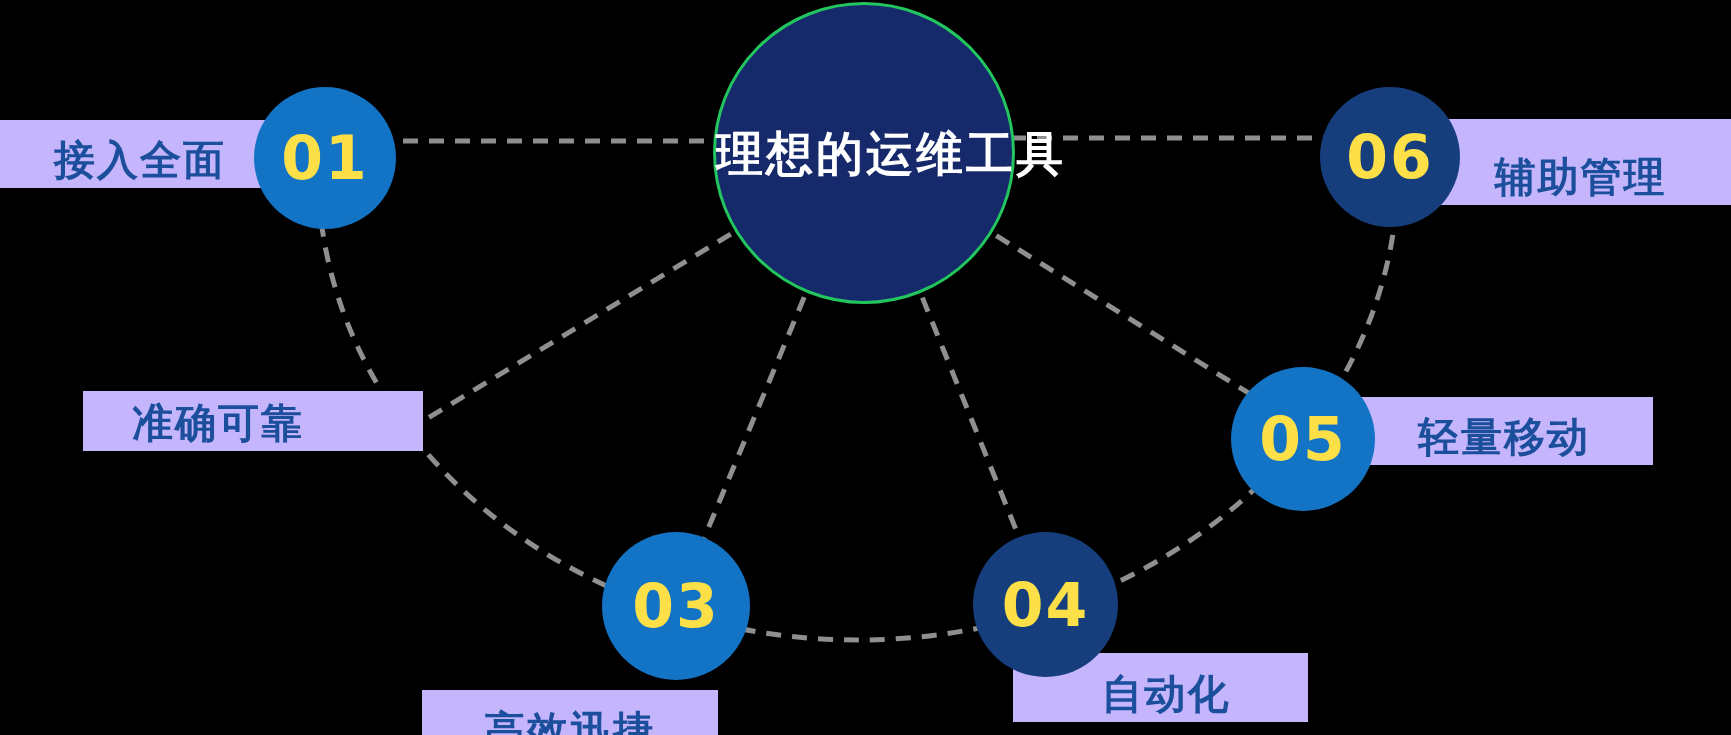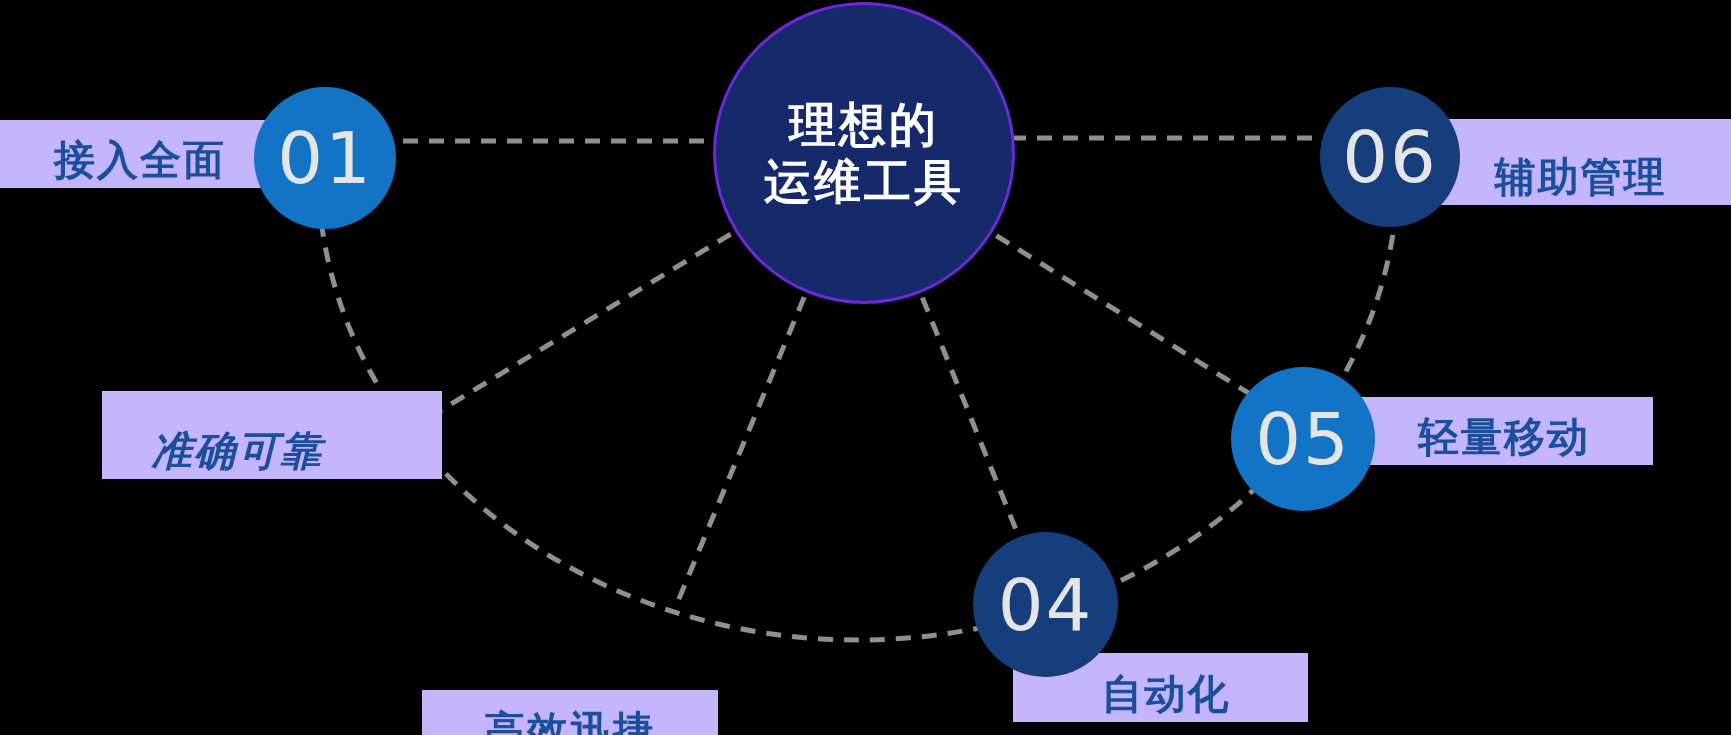--- a/index.html
+++ b/index.html
@@ -41,52 +41,53 @@
   .circle {
     position: absolute;
     border-radius: 50%;
     z-index: 3;
     display: flex;
     align-items: center;
     justify-content: center;
     box-sizing: border-box;
   }
   .circle .num {
-    color: #e5e5e5;
-    font-size: 72px;
-    font-weight: 400;
+    color: #fde047;
+    font-size: 60px;
+    font-weight: 700;
     letter-spacing: 2px;
   }
   .c-light { background: #1373C4; }
   .c-dark  { background: #163E7C; }
   .c-center {
     background: #16296B;
-    border: 3px solid #6d28d9;
-    flex-direction: column;
+    border: 3px solid #22c55e;
+    flex-direction: row;
     text-align: center;
+    justify-content: space-between;
   }
   .c-center .title-line {
     color: #FFFFFF;
     font-size: 47px;
     line-height: 57px;
     font-weight: 700;
     letter-spacing: 3px;
     white-space: nowrap;
   }
   
   .pos-c1 { left: 254px;  top: 87px;  width: 142px; height: 142px; }
   .pos-c2 { left: 343px;  top: 354px; width: 144px; height: 144px; }
   .pos-c3 { left: 602px;  top: 532px; width: 148px; height: 148px; }
   .pos-c4 { left: 973px;  top: 532px; width: 145px; height: 145px; }
   .pos-c5 { left: 1231px; top: 367px; width: 144px; height: 144px; }
   .pos-c6 { left: 1320px; top: 87px;  width: 140px; height: 140px; }
   .pos-center { left: 713px; top: 2px; width: 302px; height: 302px; }
   
   .pos-b1 { left: 0px;    top: 120px; width: 330px; height: 68px; padding-right: 50px; }
-  .pos-b2 { left: 102px;   top: 391px; width: 340px; height: 88px; padding-right: 70px; font-style: italic; }
+  .pos-b2 { left: 83px;   top: 391px; width: 340px; height: 60px; padding-right: 70px; }
   .pos-b3 { left: 422px;  top: 690px; width: 296px; height: 69px; }
   .pos-b4 { left: 1013px; top: 653px; width: 295px; height: 69px; padding-left: 11px; }
   .pos-b5 { left: 1300px; top: 397px; width: 353px; height: 68px; padding-left: 55px; }
   .pos-b6 { left: 1390px; top: 119px; width: 341px; height: 86px; padding-left: 40px; }
 </style>
 </head>
 <body>
 
 <div class="stage">
 
@@ -118,20 +119,23 @@
   <div class="bar pos-b5">
     <span class="label">轻量移动</span>
   </div>
   <div class="bar pos-b6">
     <span class="label">辅助管理</span>
   </div>
 
   <div class="circle c-light pos-c1">
     <span class="num">01</span>
   </div>
+  <div class="circle c-light pos-c3">
+    <span class="num">03</span>
+  </div>
   <div class="circle c-dark pos-c4">
     <span class="num">04</span>
   </div>
   <div class="circle c-light pos-c5">
     <span class="num">05</span>
   </div>
   <div class="circle c-dark pos-c6">
     <span class="num">06</span>
   </div>
 

